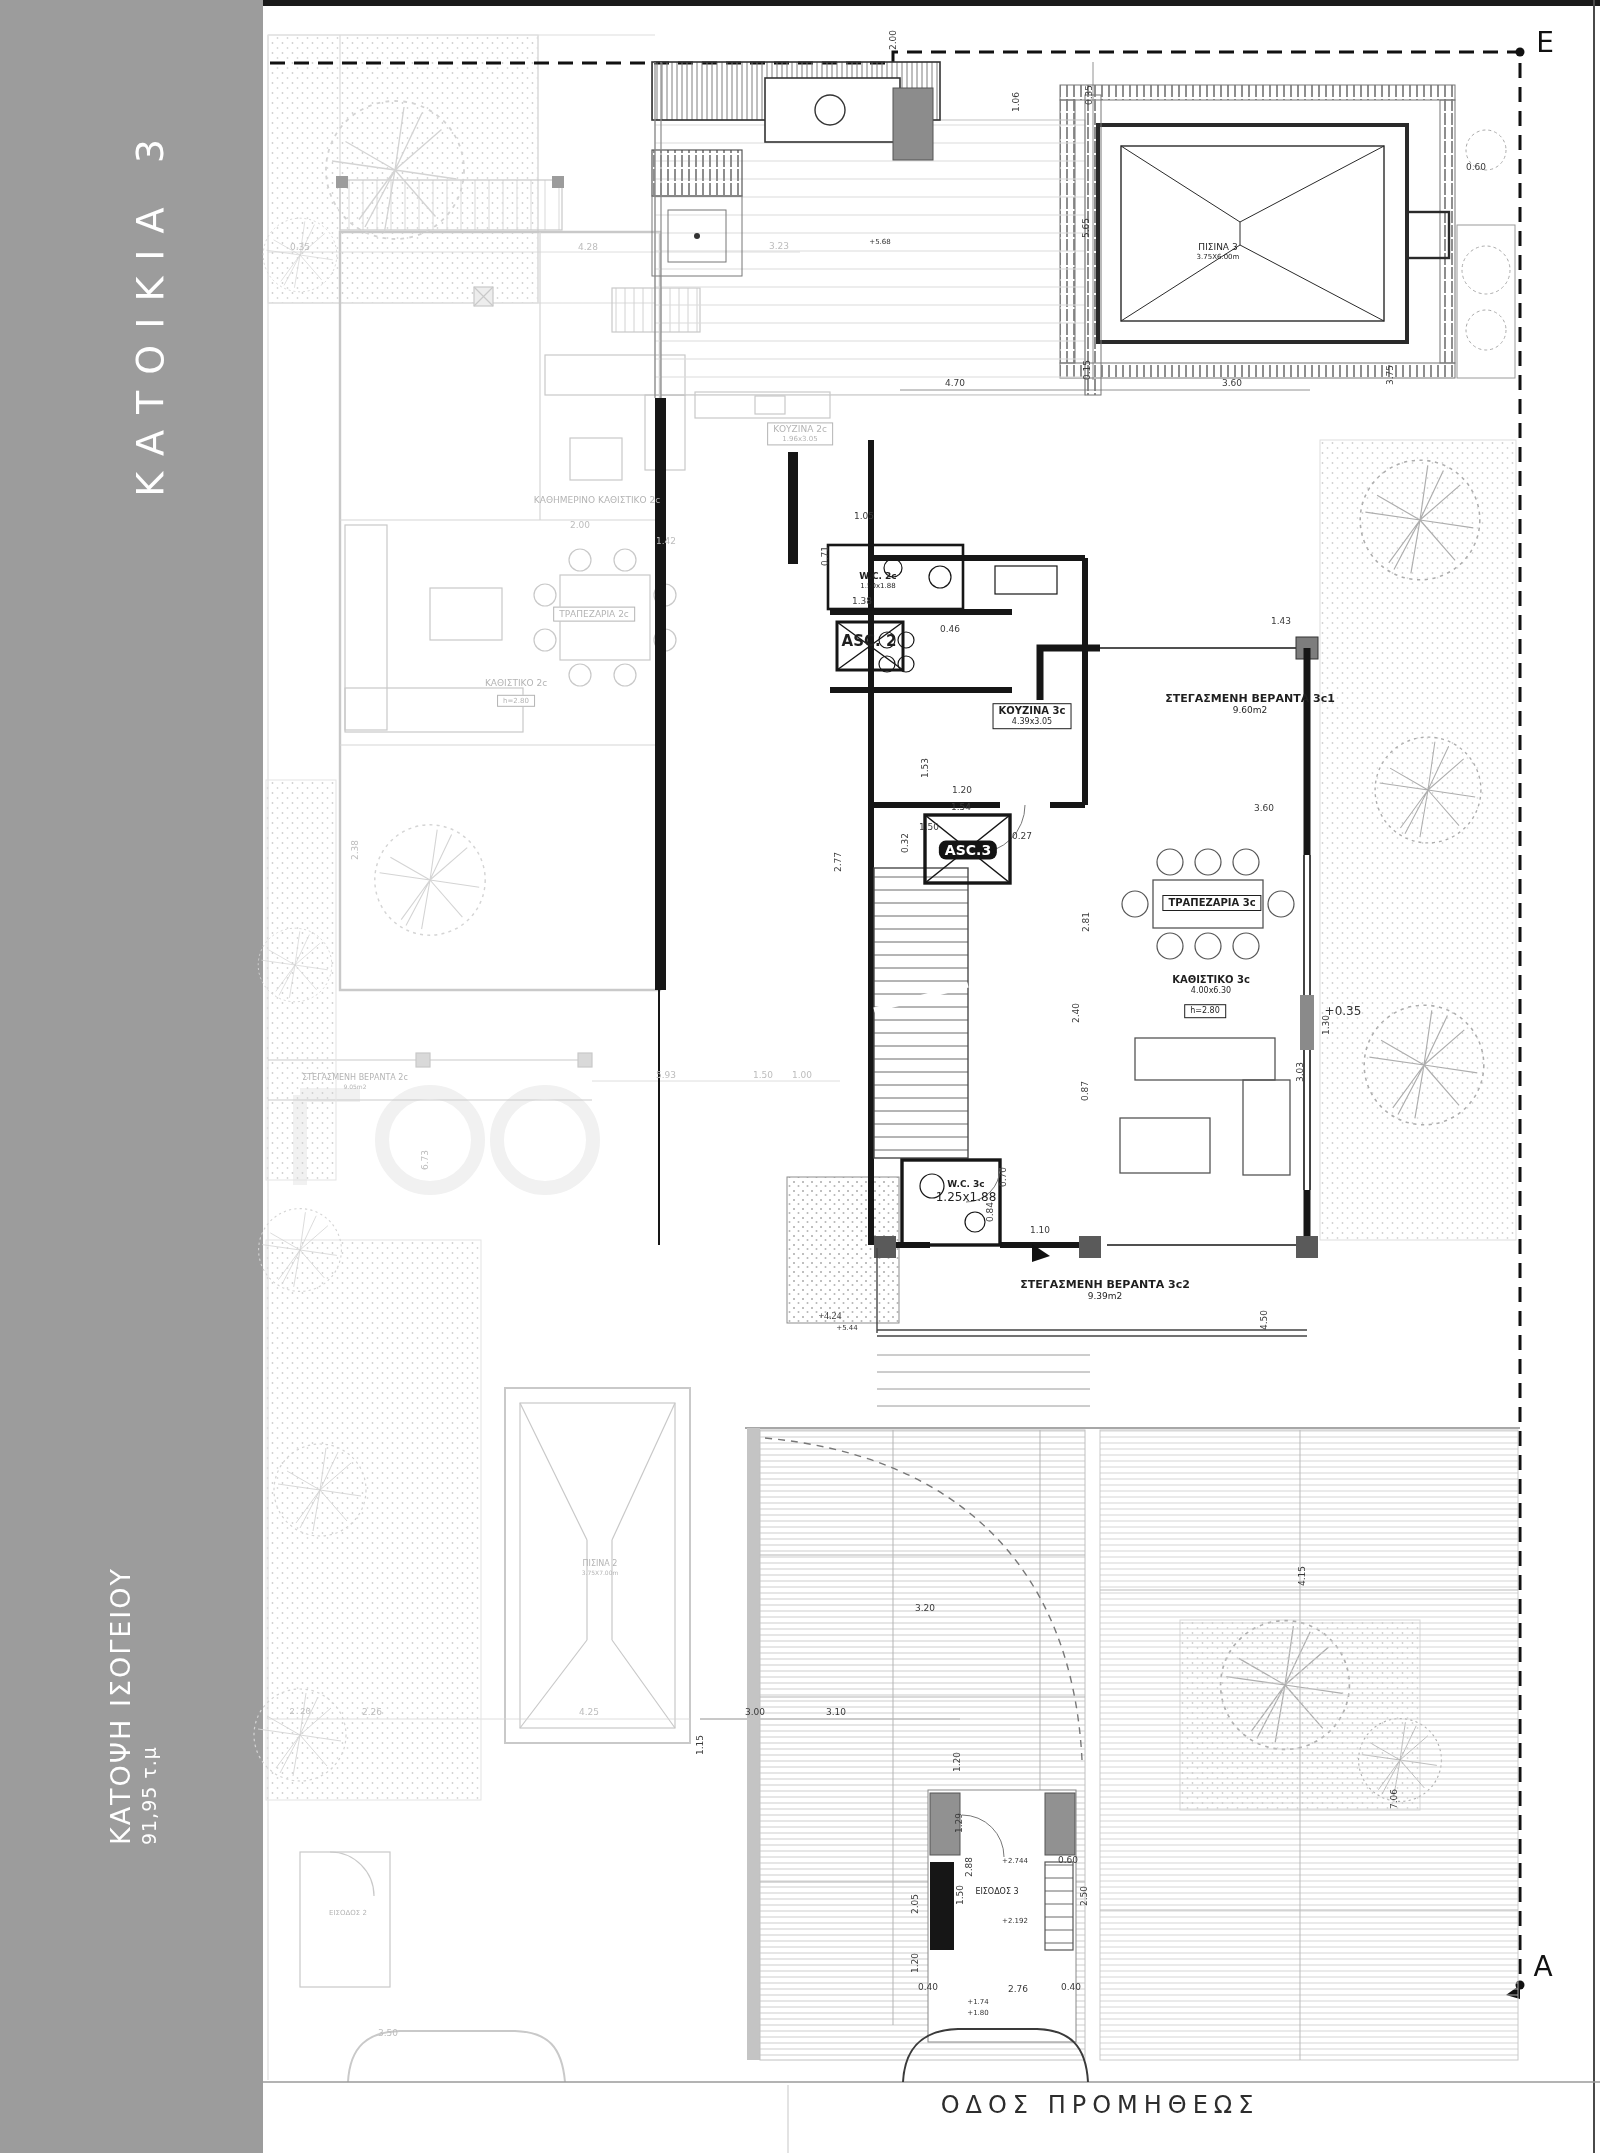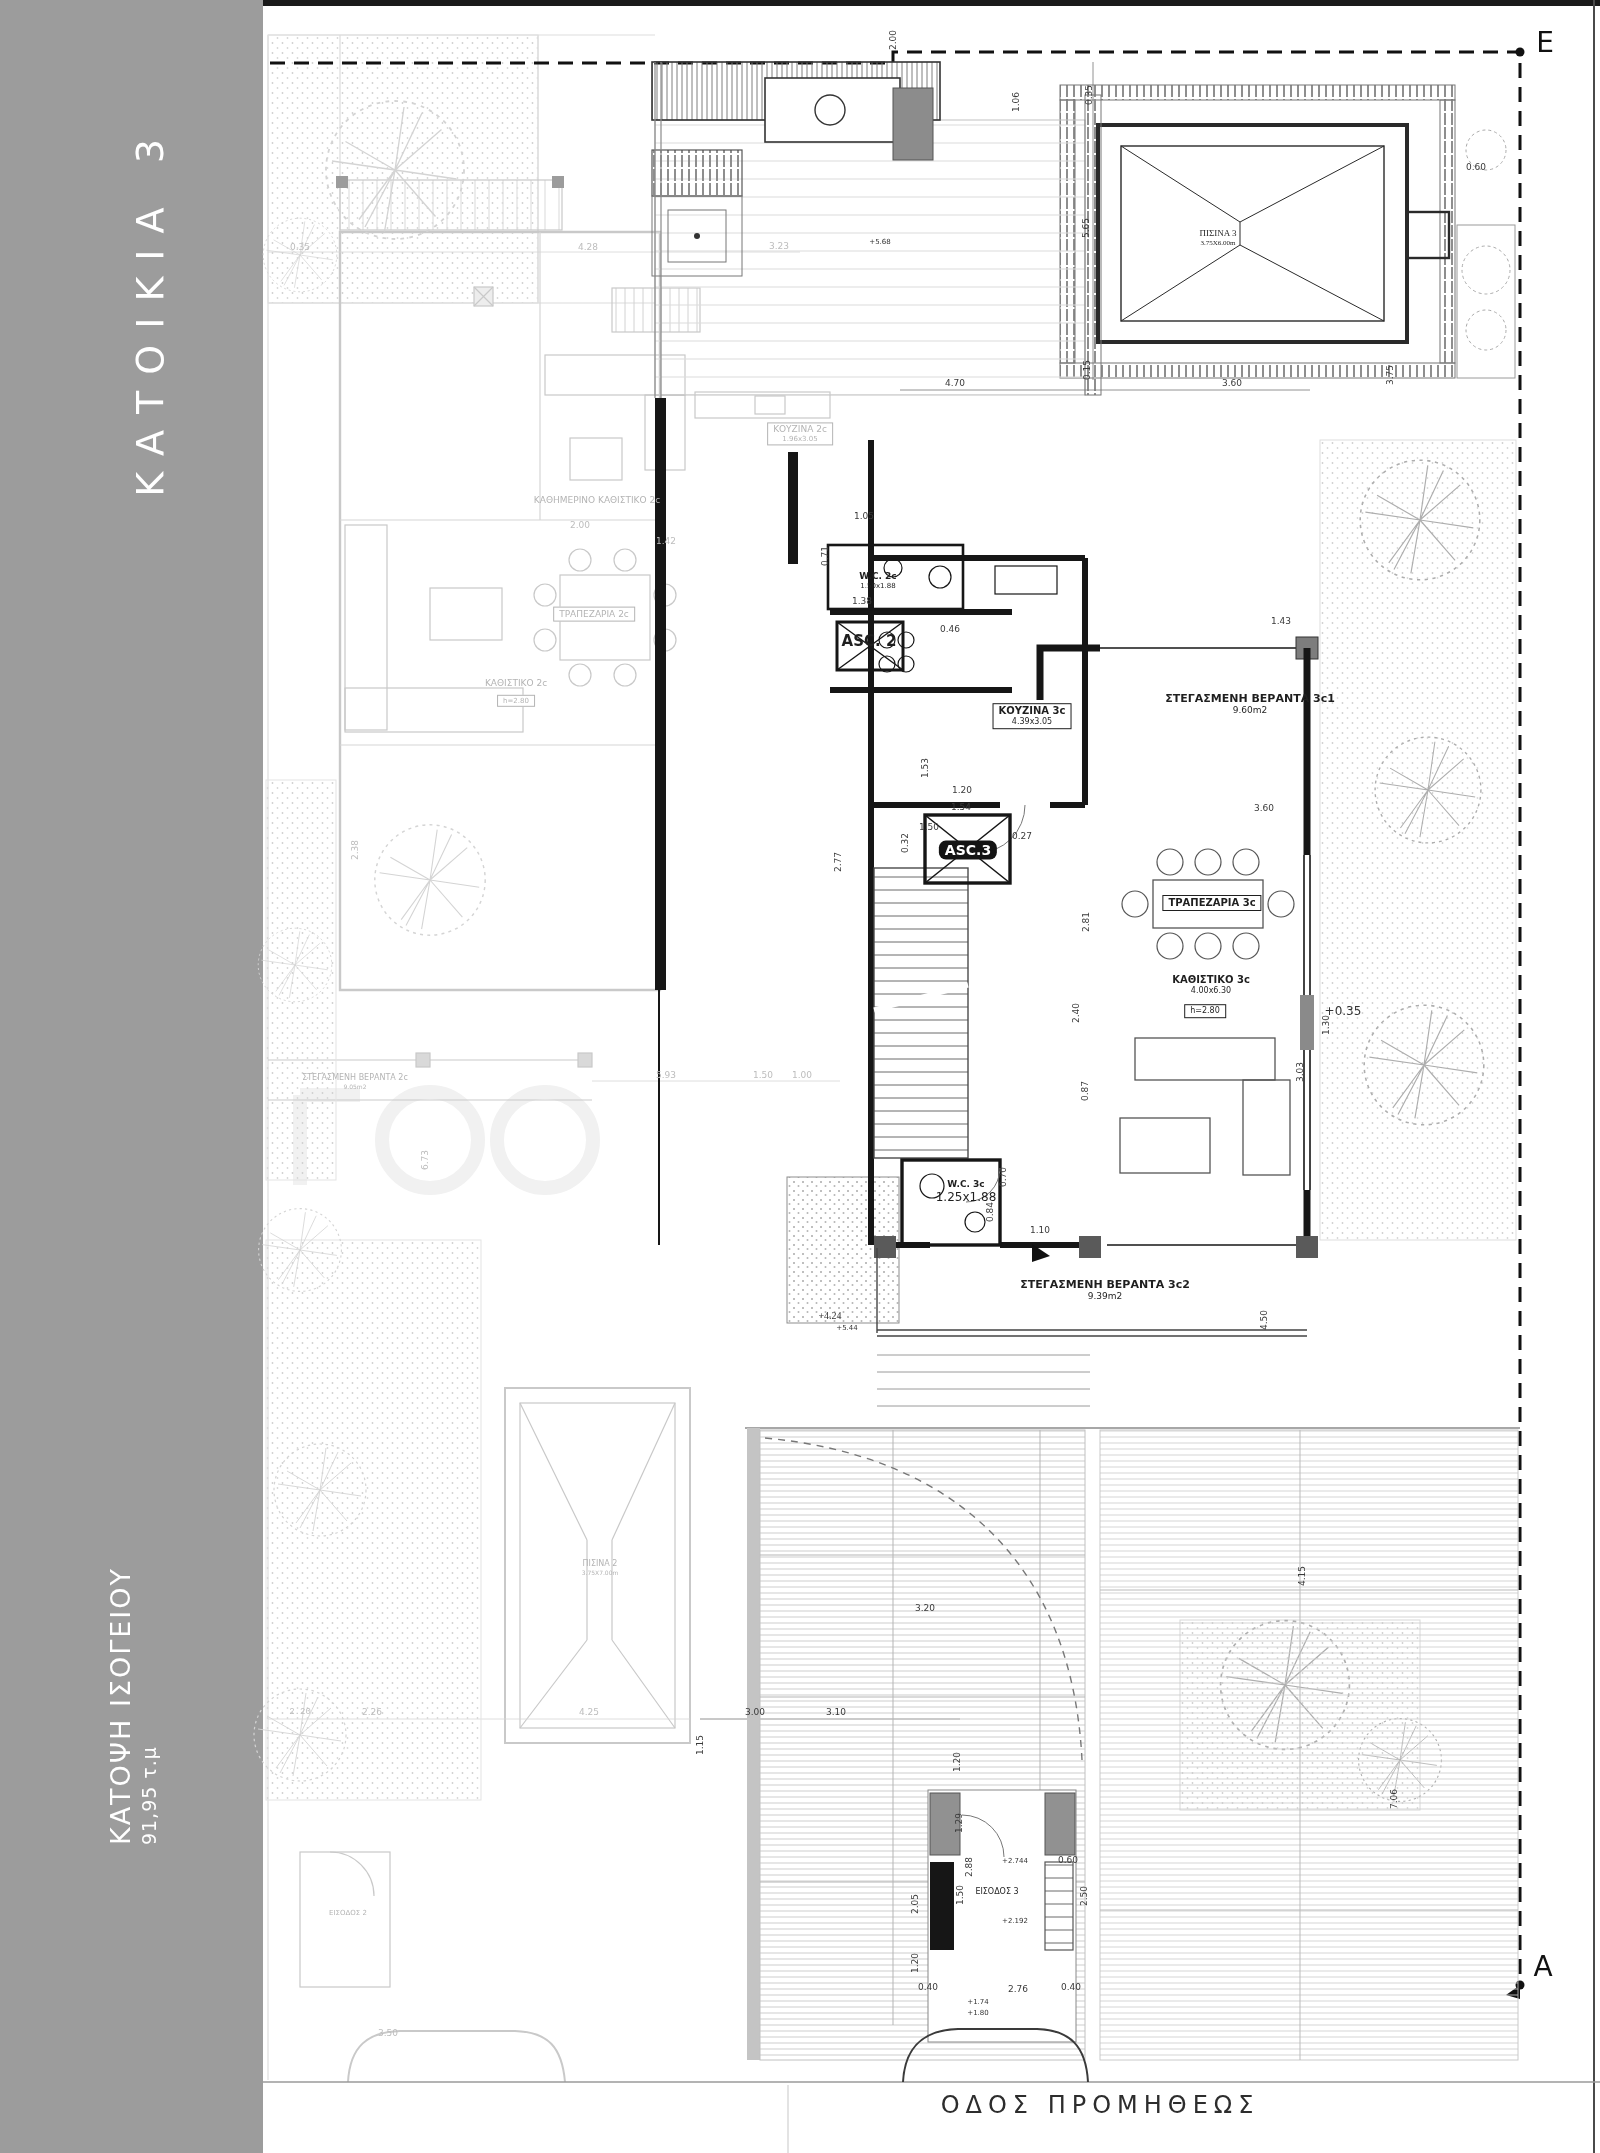--- a/index.html
+++ b/index.html
@@ -345,21 +345,21 @@
         <div>ASC. 2</div>
       </div>
       <div class="lb b" style="left: 878px; top: 581px; font-size: 9px;">
         <div>W.C. 2c</div>
         <div style="font-size: 7px; font-weight: normal;">1.50x1.88</div>
       </div>
       <div class="lb b" style="left: 1105px; top: 1290px; font-size: 11px;">
         <div>ΣΤΕΓΑΣΜΕΝΗ ΒΕΡΑΝΤΑ 3c2</div>
         <div style="font-size: 9px; font-weight: normal;">9.39m2</div>
       </div>
-      <div class="lb" style="left: 1218px; top: 238px; font-size: 9px; font-family: Liberation Serif, serif;">
+      <div class="lb" style="left: 1218px; top: 252px; font-size: 9px;">
         <div>ΠΙΣΙΝΑ 3</div>
         <div style="font-size: 7px; font-weight: normal;">3.75X6.00m</div>
       </div>
       <div class="lb" style="left: 997px; top: 1892px; font-size: 8px;">
         <div>ΕΙΣΟΔΟΣ 3</div>
       </div>
       <div class="lb faded" style="left: 597px; top: 500px; font-size: 9px;">
         <div>ΚΑΘΗΜΕΡΙΝΟ ΚΑΘΙΣΤΙΚΟ 2c</div>
       </div>
       <div class="lb faded box" style="left: 594px; top: 614px; font-size: 9px;">

